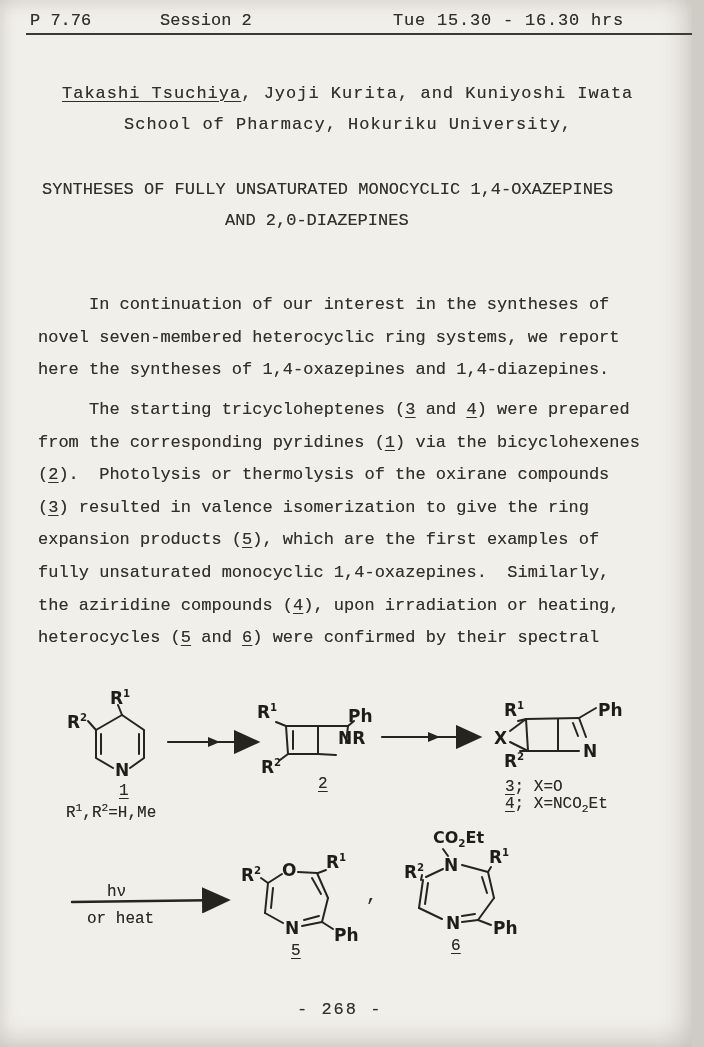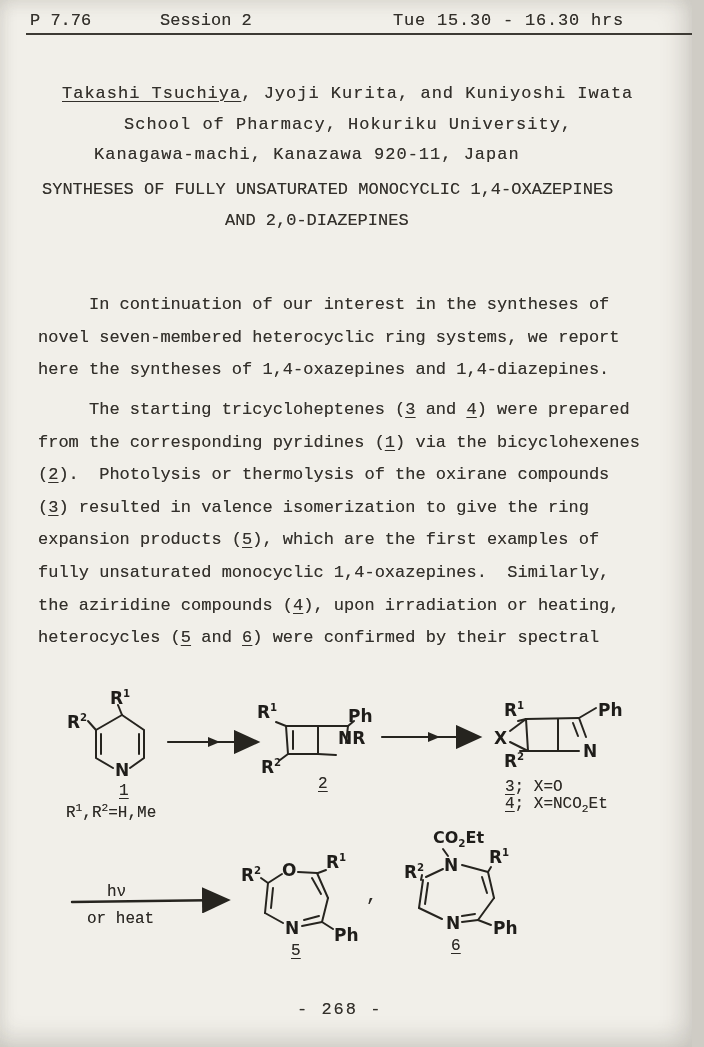--- a/index.html
+++ b/index.html
@@ -31,21 +31,20 @@
 
 <div class="page">
 
   <div class="hdr-item" style="left:30px">P 7.76</div>
   <div class="hdr-item" style="left:160px">Session 2</div>
   <div class="hdr-item" style="left:393px;letter-spacing:.8px">Tue 15.30 - 16.30 hrs</div>
   <div class="hdr-rule"></div>
 
   <div class="tline auth" style="left:124px;top:115px">School of Pharmacy, Hokuriku University,</div>
   <div class="tline auth" style="left:62px;top:84px"><span class="u">Takashi Tsuchiya</span><span>, Jyoji Kurita, and Kuniyoshi Iwata</span></div>
-  <div class="tline auth" style="left:94px;top:145px">Kanagawa-machi, Kanazawa 920-11, Japan</div>
 
   <div class="tline" style="left:42px;top:180px">SYNTHESES OF FULLY UNSATURATED MONOCYCLIC 1,4-OXAZEPINES</div>
   <div class="tline" style="left:225px;top:211px">AND 2,0-DIAZEPINES</div>
 
   <div class="abstract" style="left:38px;top:252px">
       <div class="bline"><span>     In continuation of our interest in the syntheses of</span></div>
       <div class="bline"><span>novel seven-membered heterocyclic ring systems, we report</span></div>
       <div class="bline"><span>here the syntheses of 1,4-oxazepines and 1,4-diazepines.</span></div>
     </div>
   <div class="abstract" style="left:38px;top:357px">

